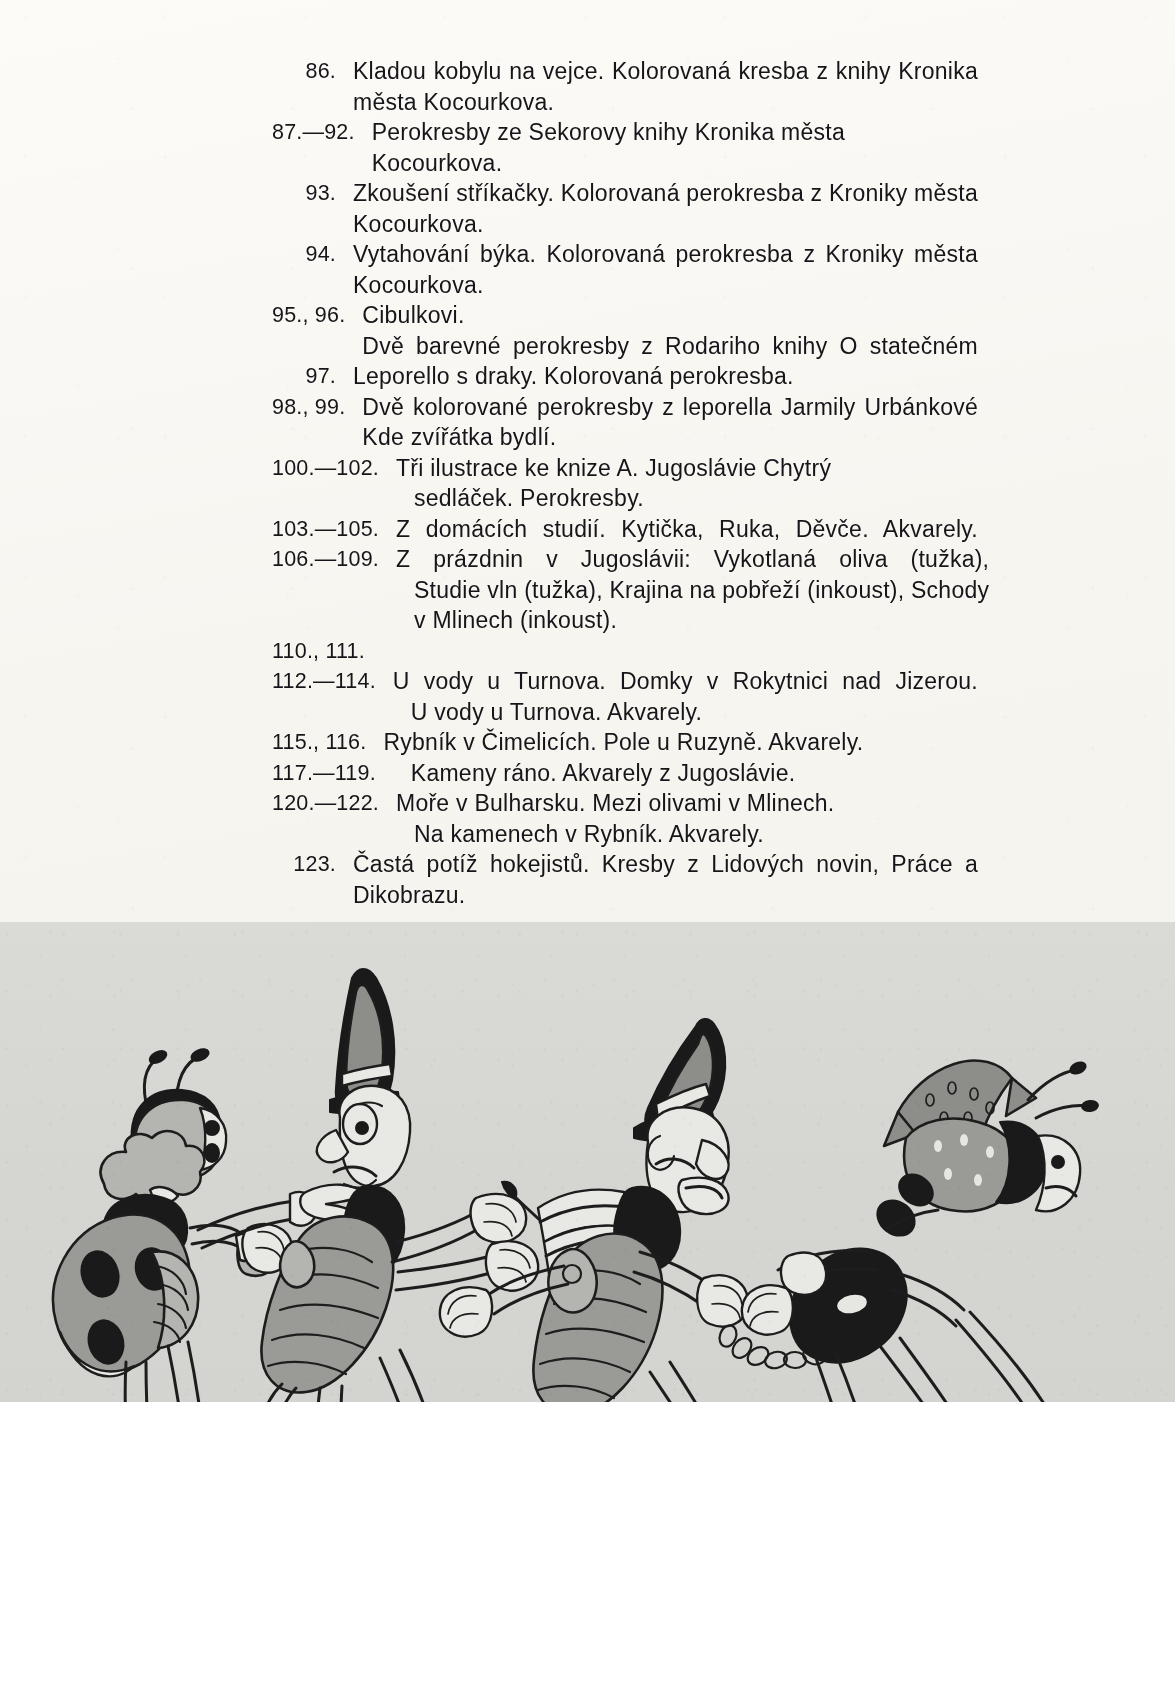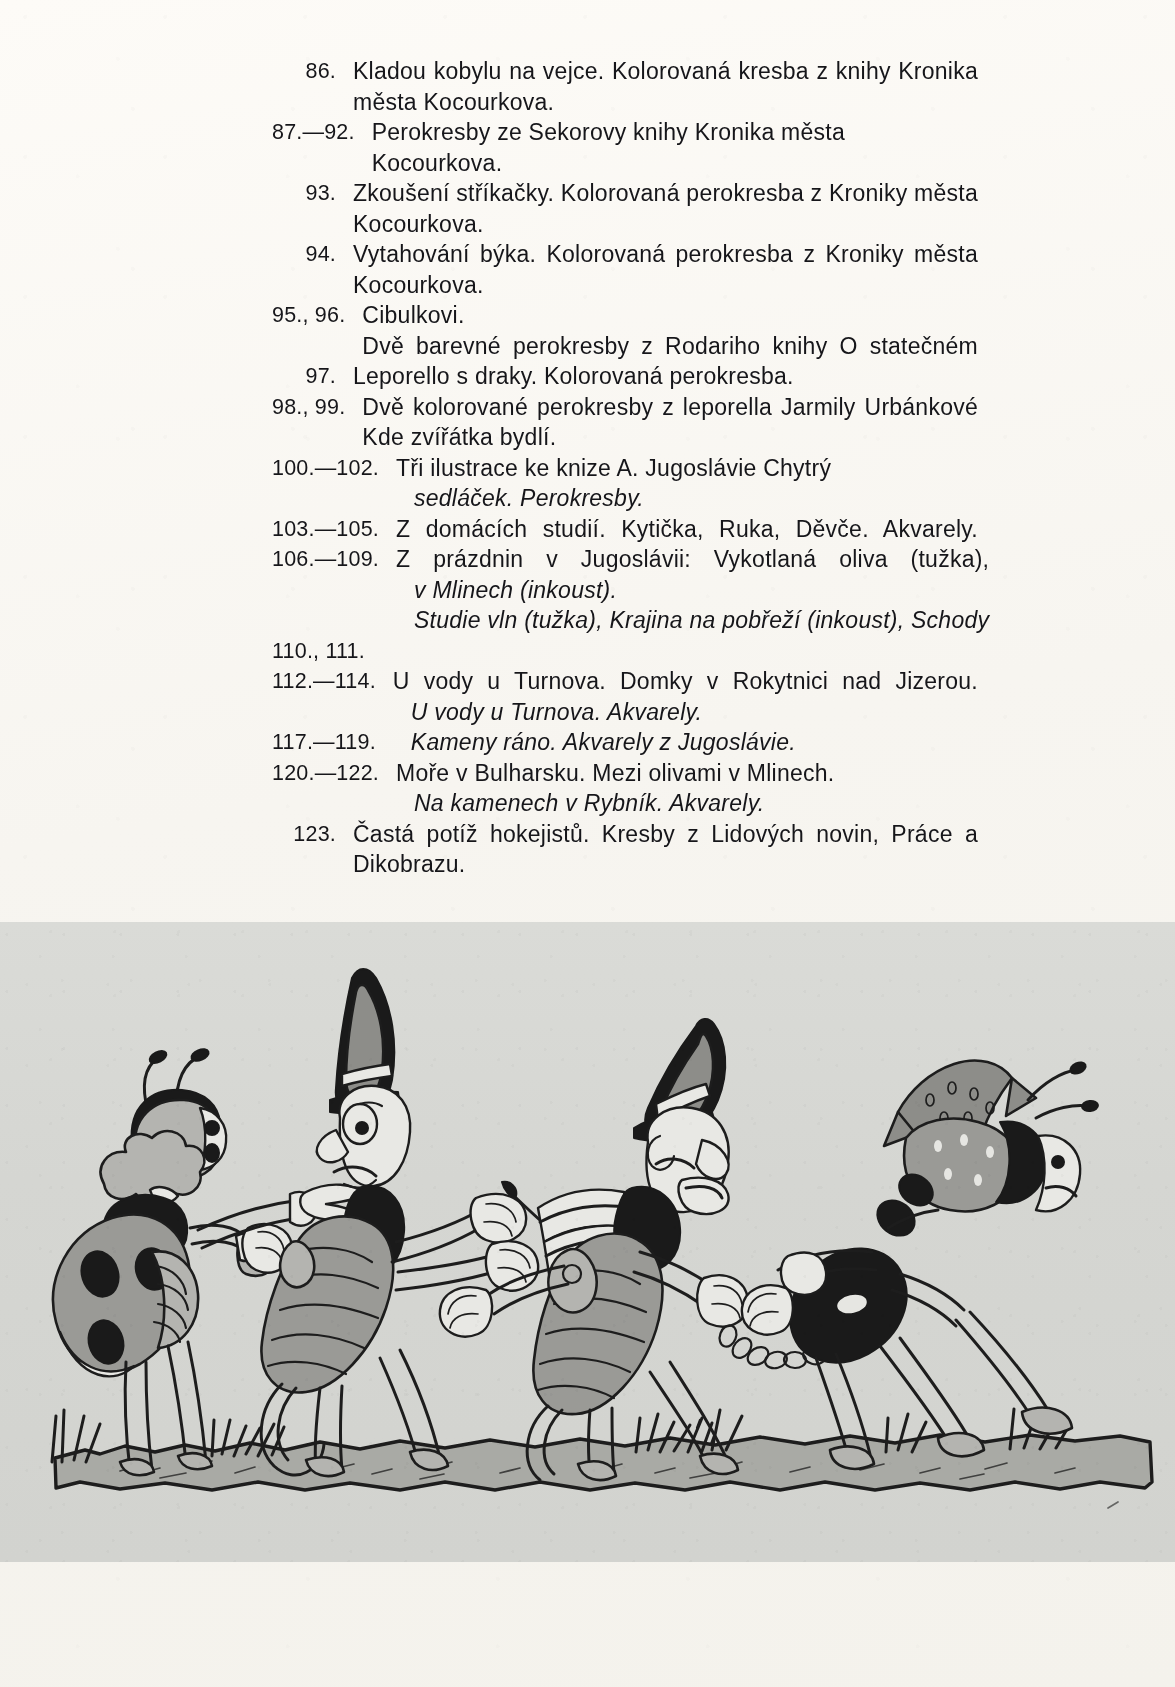--- a/index.html
+++ b/index.html
@@ -3,21 +3,21 @@
 <meta charset="utf-8">
 <style>
   html, body {
     margin: 0;
     padding: 0;
     background: #ffffff;
   }
   .page {
     position: relative;
     width: 1175px;
-    height: 1687px;
+    height: 1402px;
     background: #5eead4;
     overflow: hidden;
     font-family: "Liberation Sans", sans-serif;
   }
   
   .paper-grain {
     position: absolute;
     inset: 0;
     background:
       radial-gradient(circle at 18% 12%, rgba(0,0,0,0.016) 0 2px, transparent 2px),
@@ -67,21 +67,20 @@
     display: block;
     white-space: pre;
   }
   .entry-body .ln.just {
     white-space: normal;
     text-align: justify;
     text-align-last: justify;
   }
   .entry-body .ln.ind {
     padding-left: 18px;
-    font-style: italic;
   }
 
   
   .plate {
     position: absolute;
     left: 0px;
     top: 922px;
     width: 1175px;
     height: 640px;
     background: #d7d8d4;
@@ -190,37 +189,43 @@
       <div class="entry-num">103.—105.</div>
       <div class="entry-body">
         <span class="ln just">Z domácích studií. Kytička, Ruka, Děvče. Akvarely.</span>
       </div>
     </div>
 
     <div class="entry">
       <div class="entry-num">106.—109.</div>
       <div class="entry-body">
         <span class="ln just">Z prázdnin v Jugoslávii: Vykotlaná oliva (tužka),</span>
+        <span class="ln ind">Studie vln (tužka), Krajina na pobřeží (inkoust), Schody</span>
         <span class="ln ind">v Mlinech (inkoust).</span>
-        <span class="ln ind">Studie vln (tužka), Krajina na pobřeží (inkoust), Schody</span>
       </div>
     </div>
 
     <div class="entry">
       <div class="entry-num">110., 111.</div>
     </div>
 
     <div class="entry">
       <div class="entry-num">112.—114.</div>
       <div class="entry-body">
         <span class="ln just">U vody u Turnova. Domky v Rokytnici nad Jizerou.</span>
         <span class="ln ind">U vody u Turnova. Akvarely.</span>
       </div>
     </div>
 
+    <div class="entry">
+      <div class="entry-num">115., 116.</div>
+      <div class="entry-body">
+        <span class="ln">Rybník v Čimelicích. Pole u Ruzyně. Akvarely.</span>
+      </div>
+    </div>
 
     <div class="entry">
       <div class="entry-num">117.—119.</div>
       <div class="entry-body">
         <span class="ln ind">Kameny ráno. Akvarely z Jugoslávie.</span>
       </div>
     </div>
 
     <div class="entry">
       <div class="entry-num">120.—122.</div>

